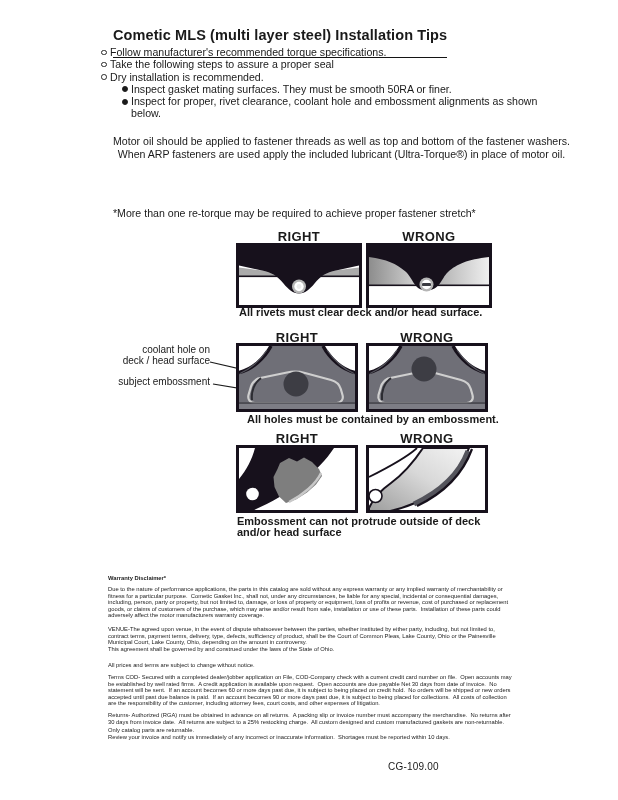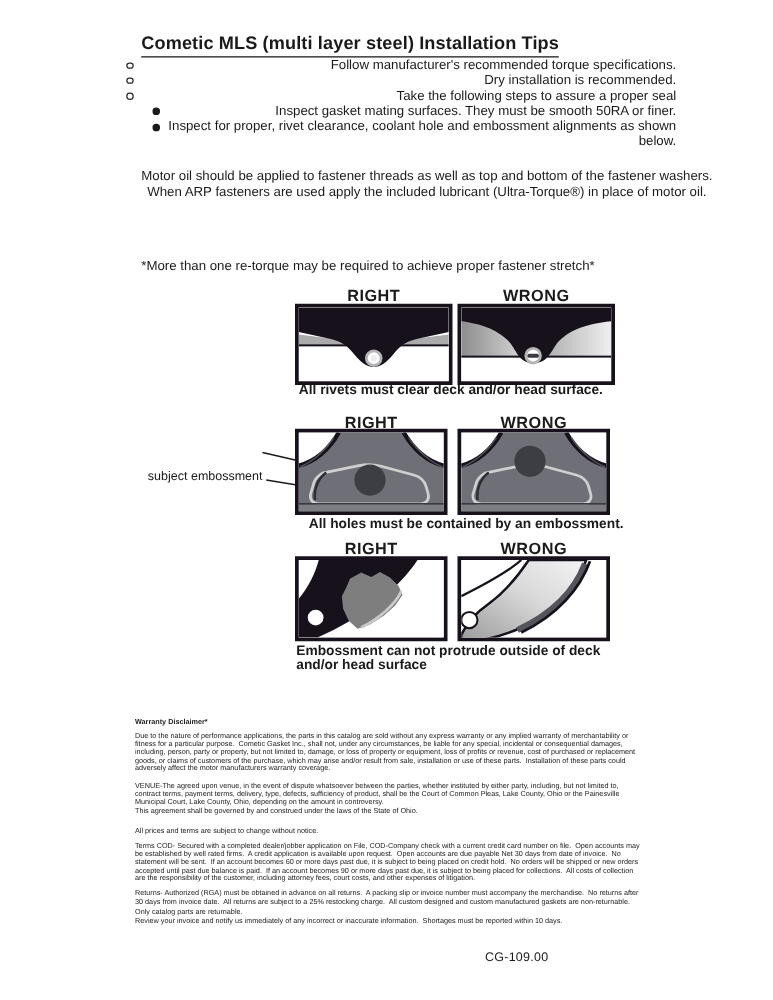--- a/index.html
+++ b/index.html
@@ -1,24 +1,24 @@
 <!DOCTYPE html>
 <html><head>
 <meta charset="utf-8">
 <style>
   html,body{margin:0;padding:0;background:#ffffff;}
   .page{position:relative;width:618px;height:800px;background:#ffffff;
         font-family:"Liberation Sans",sans-serif;color:#1a1a1a;overflow:hidden;}
   .abs{position:absolute;}
 
   .title{left:113px;top:27px;font-size:14.5px;font-weight:bold;
-         border-bottom:1.6px solid #141414;padding-bottom:2px;letter-spacing:0.1px;}
+         border-bottom:1.6px solid #141414;padding-bottom:14px;letter-spacing:0.1px;}
 
   .bullets{left:101px;top:46px;font-size:10.6px;line-height:12.3px;width:440px;}
-  .brow{position:relative;padding-left:9px;text-align:right;}
+  .brow{position:relative;padding-left:9px;}
   .bmark{position:absolute;left:0;top:3.6px;width:3.6px;height:3.6px;
          border:1px solid #2a2a2a;border-radius:50%;background:#fff;}
   .brow.sub{margin-left:21px;}
   .brow.sub .bmark{width:3.8px;height:3.8px;background:#1a1a1a;border-color:#1a1a1a;}
 
   .heading{font-size:12.8px;font-weight:bold;}
   .para{font-size:10.6px;line-height:13.3px;white-space:pre;}
 
   .dlabel{font-size:13px;font-weight:bold;text-align:center;width:126px;letter-spacing:0.4px;}
   .panel{border:3px solid #17111c;box-sizing:border-box;background:#fff;line-height:0;}
@@ -38,25 +38,25 @@
 
   <div class="abs title">Cometic MLS (multi layer steel) Installation Tips</div>
 
   <div class="abs bullets">
     <div class="brow">
       <span class="bmark"></span>
       <span>Follow manufacturer's recommended torque specifications.</span>
     </div>
     <div class="brow">
       <span class="bmark"></span>
+      <span>Take the following steps to assure a proper seal</span>
+    </div>
+    <div class="brow">
+      <span class="bmark"></span>
       <span>Dry installation is recommended.</span>
-    </div>
-    <div class="brow">
-      <span class="bmark"></span>
-      <span>Take the following steps to assure a proper seal</span>
     </div>
     <div class="brow sub">
       <span class="bmark"></span>
       <span>Inspect gasket mating surfaces.  They must be smooth 50RA or finer.</span>
     </div>
     <div class="brow sub">
       <span class="bmark"></span>
       <span>Inspect for proper, rivet clearance, coolant hole and embossment alignments as shown below.</span>
     </div>
   </div>
@@ -100,20 +100,22 @@
       <circle cx="57.5" cy="38.5" r="4.7" fill="#ffffff"></circle>
       <rect x="53" y="36.9" width="9" height="3.2" rx="1.2" fill="#3b3b42"></rect>
     </svg>
   </div>
 
   <div class="abs caption" style="left:239px;top:307px;">All rivets must clear deck and/or head surface.</div>
 
   <div class="abs dlabel" style="left:236px;top:330px;width:122px;">RIGHT</div>
   <div class="abs dlabel" style="left:366px;top:330px;width:122px;">WRONG</div>
 
+  <div class="abs ptr-label" style="left:108px;top:344px;width:102px;">coolant hole on
+deck / head surface</div>
   <div class="abs ptr-label" style="left:106px;top:376px;width:104px;">subject embossment</div>
 
   <svg class="abs" style="left:205px;top:355px;" width="100" height="45" viewBox="0 0 100 45">
     <line x1="5" y1="7" x2="92" y2="27" stroke="#1a1a1a" stroke-width="1.2"></line>
     <line x1="8" y1="29" x2="57" y2="37" stroke="#1a1a1a" stroke-width="1.2"></line>
   </svg>
 
   <div class="abs panel" style="left:236px;top:343px;width:122px;height:69px;">
     <svg width="116" height="63" viewBox="0 0 116 63">
       <rect width="116" height="63" fill="#6f6f77"></rect>

